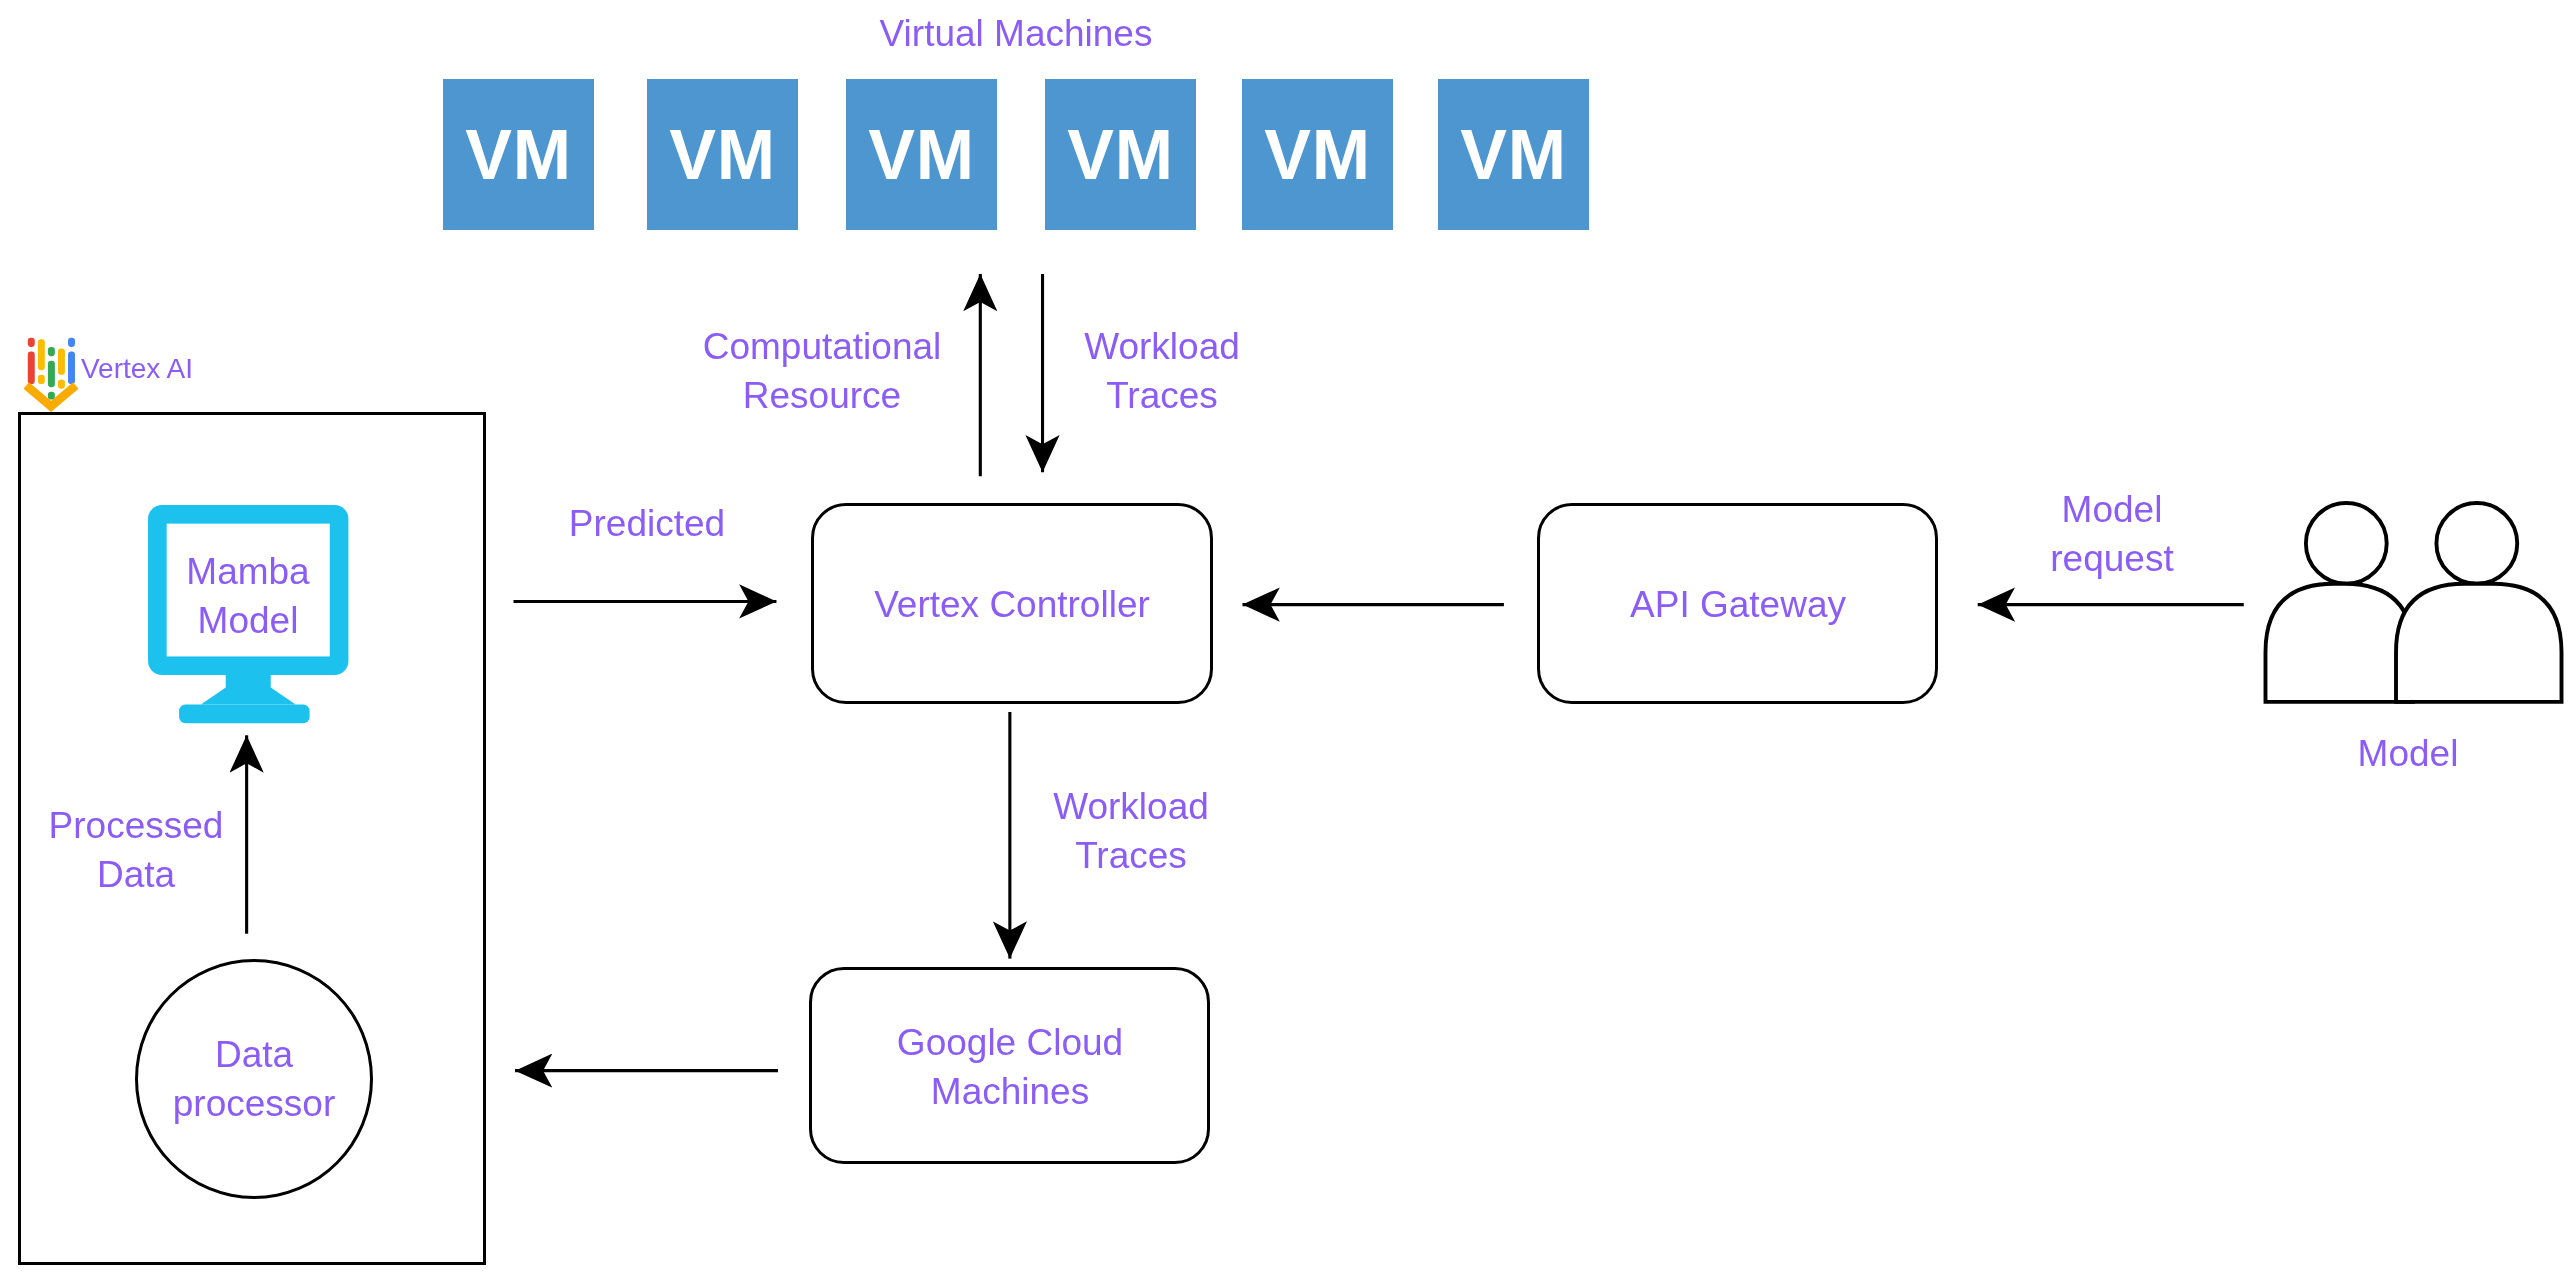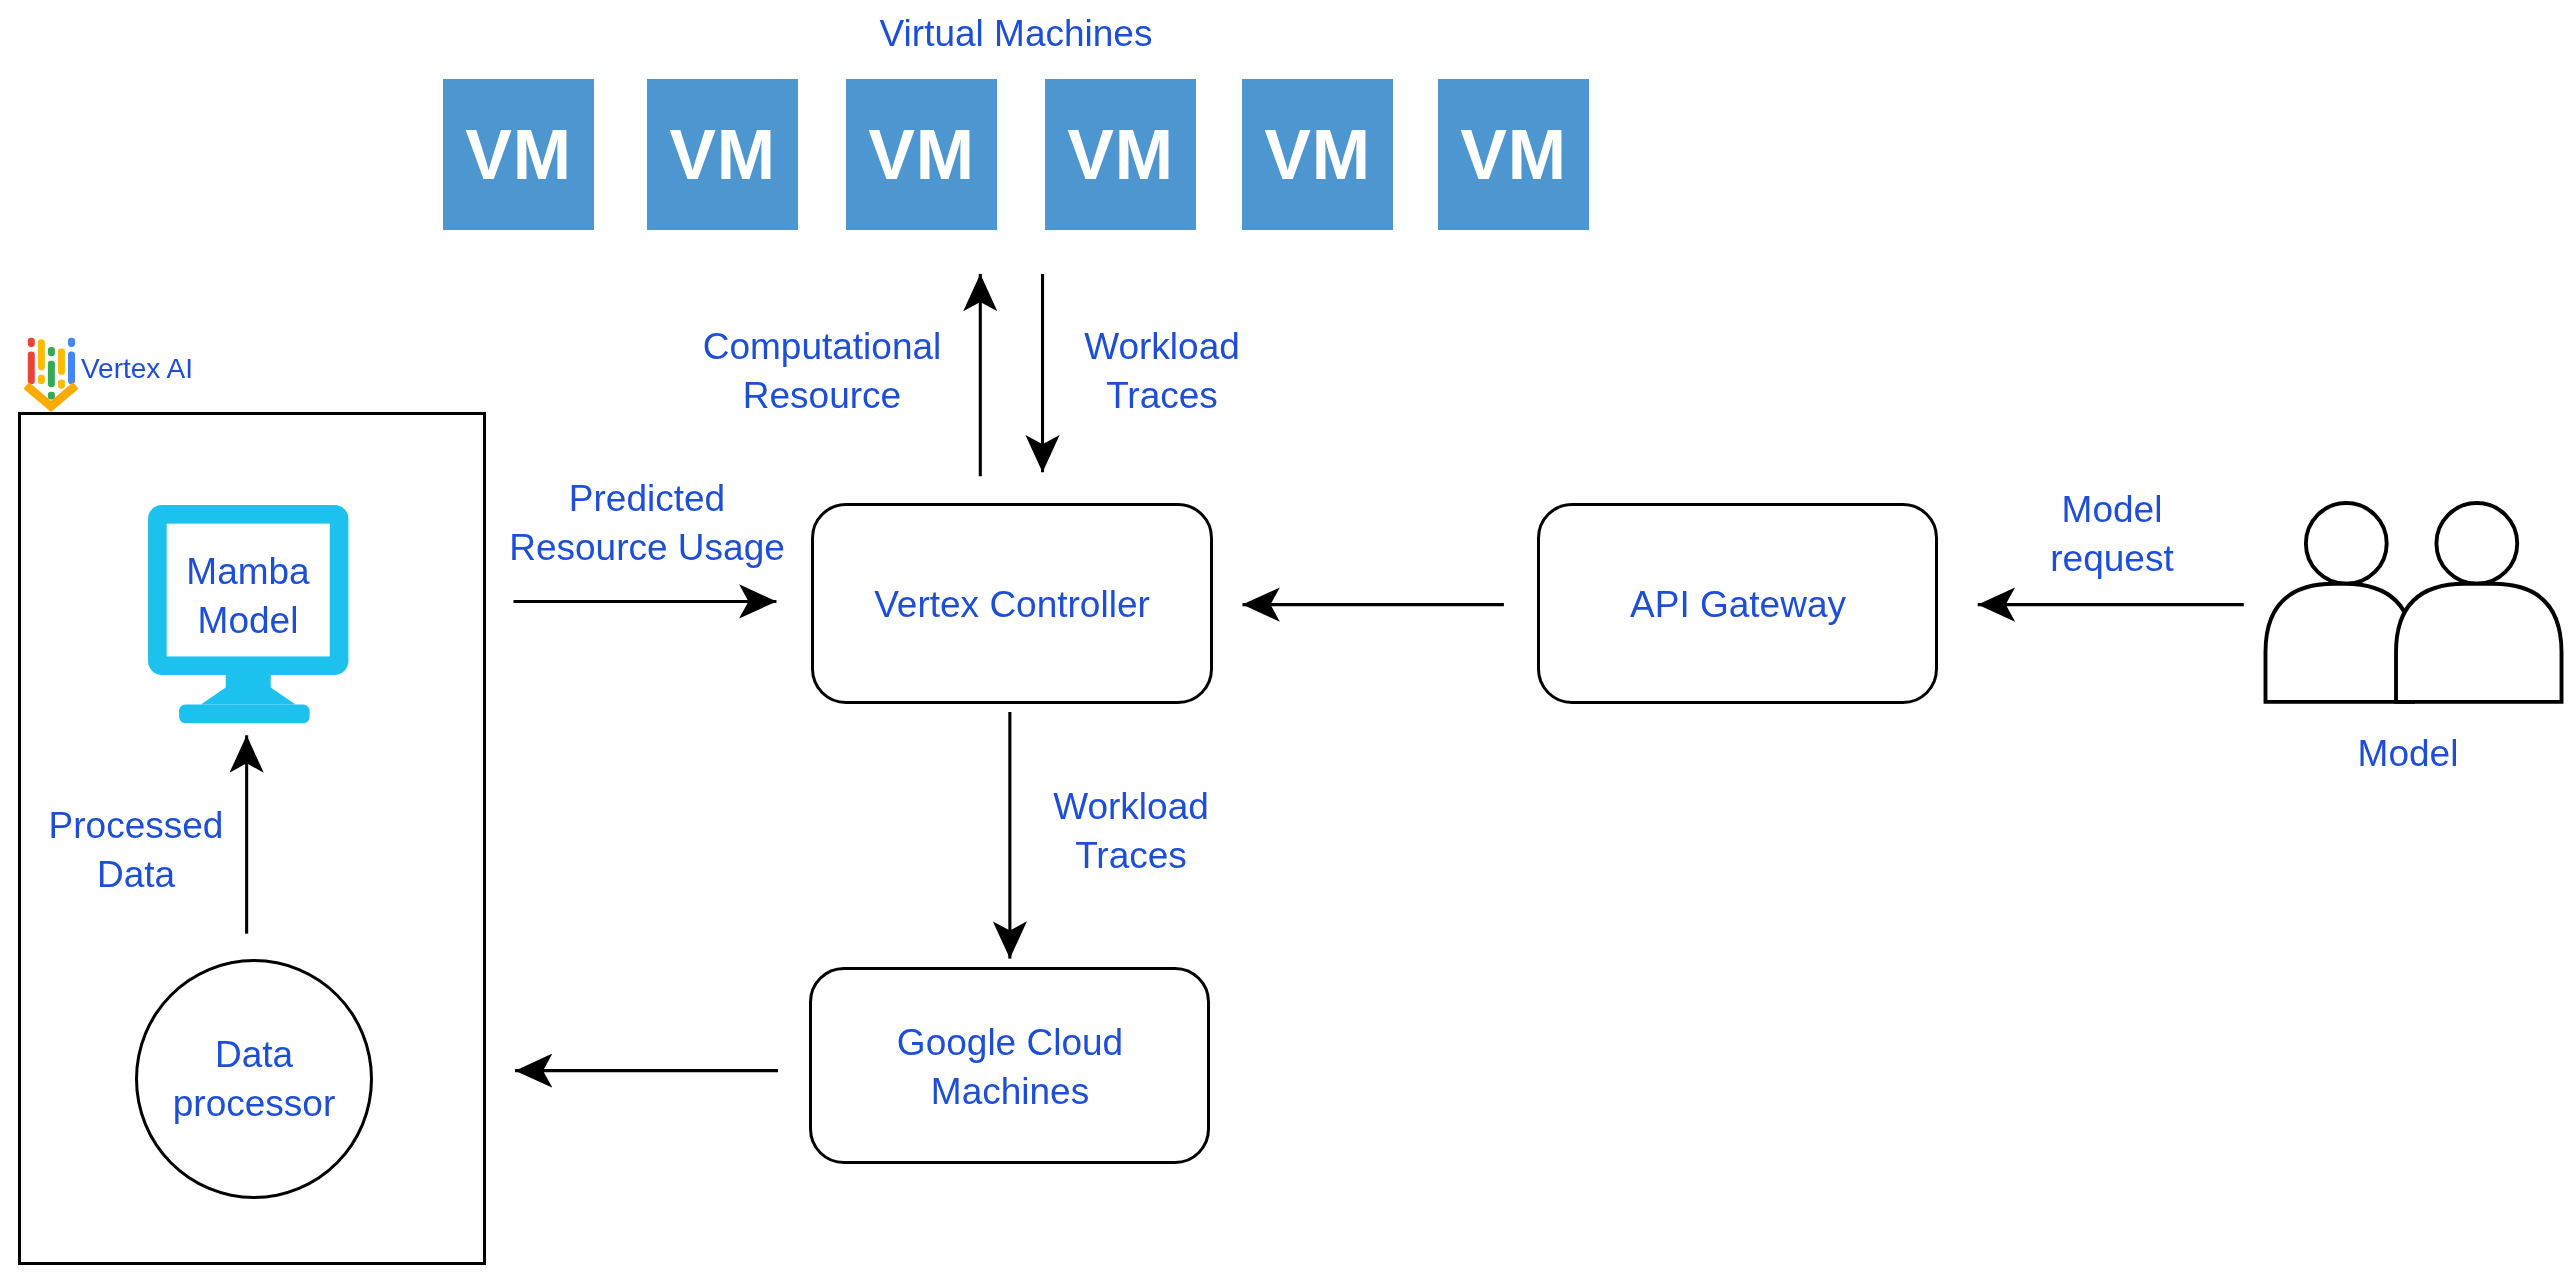--- a/index.html
+++ b/index.html
@@ -13,21 +13,21 @@
     overflow: hidden;
   }
   .layer { position: absolute; left: 0; top: 0; }
   .lbl {
     position: absolute;
     transform: translate(-50%, -50%);
     text-align: center;
     font-size: 37px;
     line-height: 49px;
     white-space: nowrap;
-    color: #1d4ed8;
+    color: #8b5cf6;
   }
   .title { font-size: 37px; }
   .vm {
     position: absolute;
     top: 79px;
     width: 151px;
     height: 151px;
     background: #4D96D0;
     display: flex;
     align-items: center;
@@ -174,21 +174,20 @@
     <div>Resource</div>
   </div>
 
   <div class="lbl" style="left:1162px; top:371px">
     <div>Workload</div>
     <div>Traces</div>
   </div>
 
   <div class="lbl" style="left:647px; top:523px">
     <div>Predicted</div>
-    <div>Resource Usage</div>
   </div>
 
   <div class="lbl" style="left:1131px; top:831px">
     <div>Workload</div>
     <div>Traces</div>
   </div>
 
   <div class="lbl" style="left:2112px; top:534px">
     <div>Model</div>
     <div>request</div>

